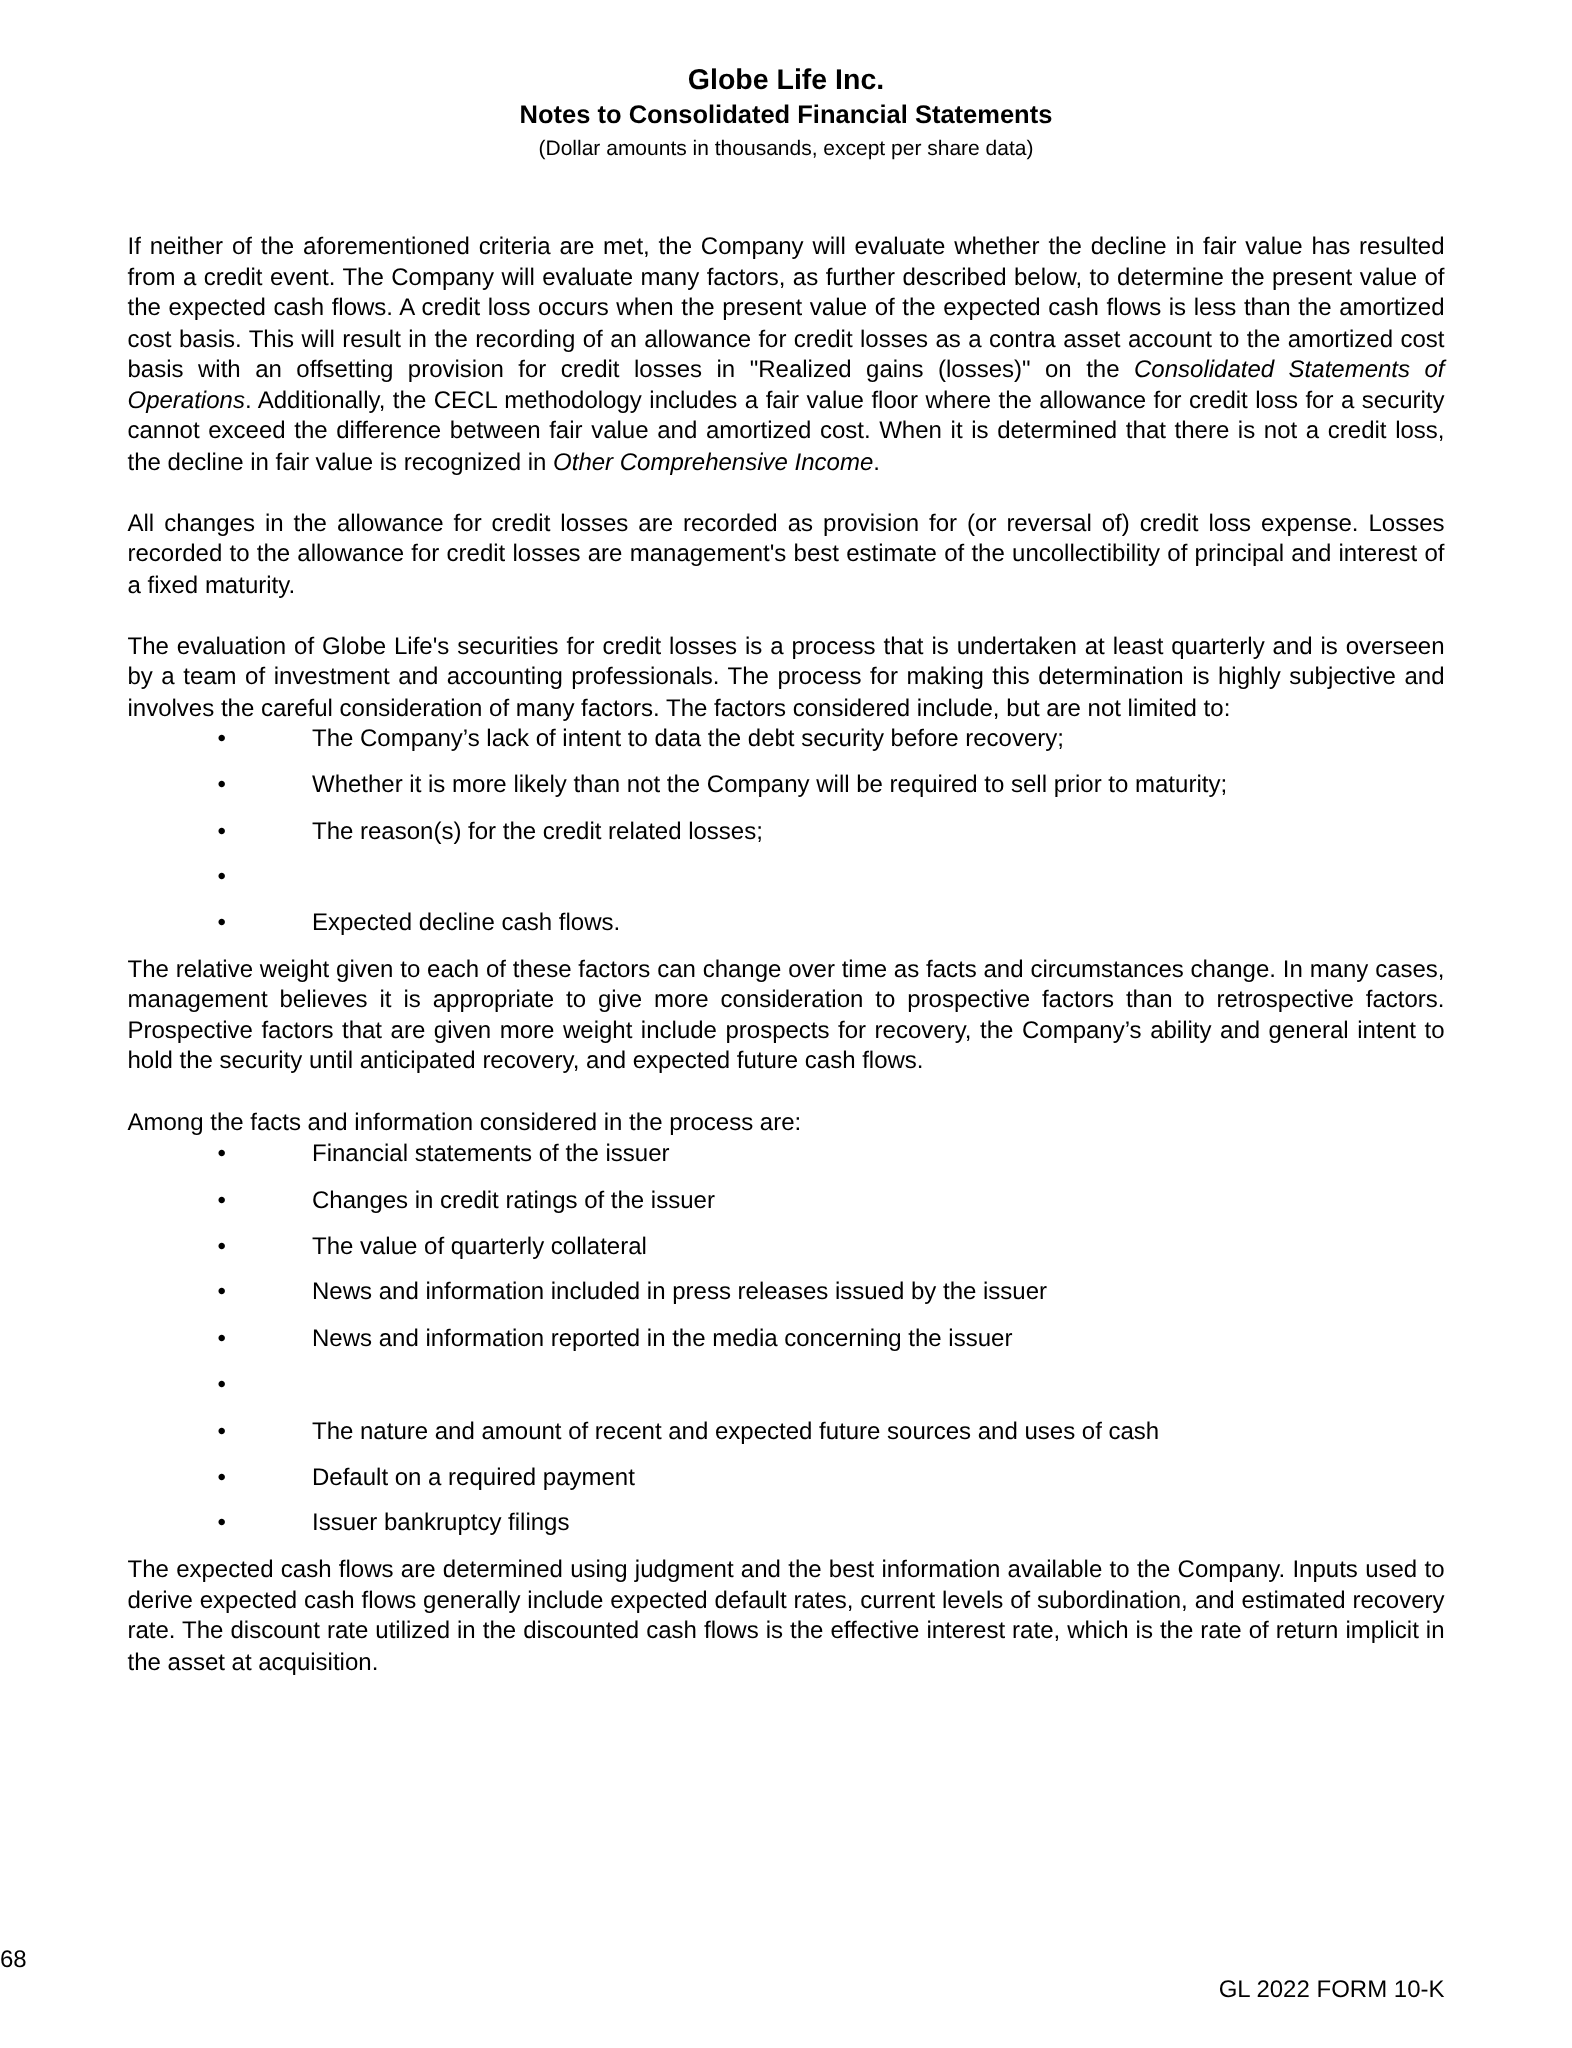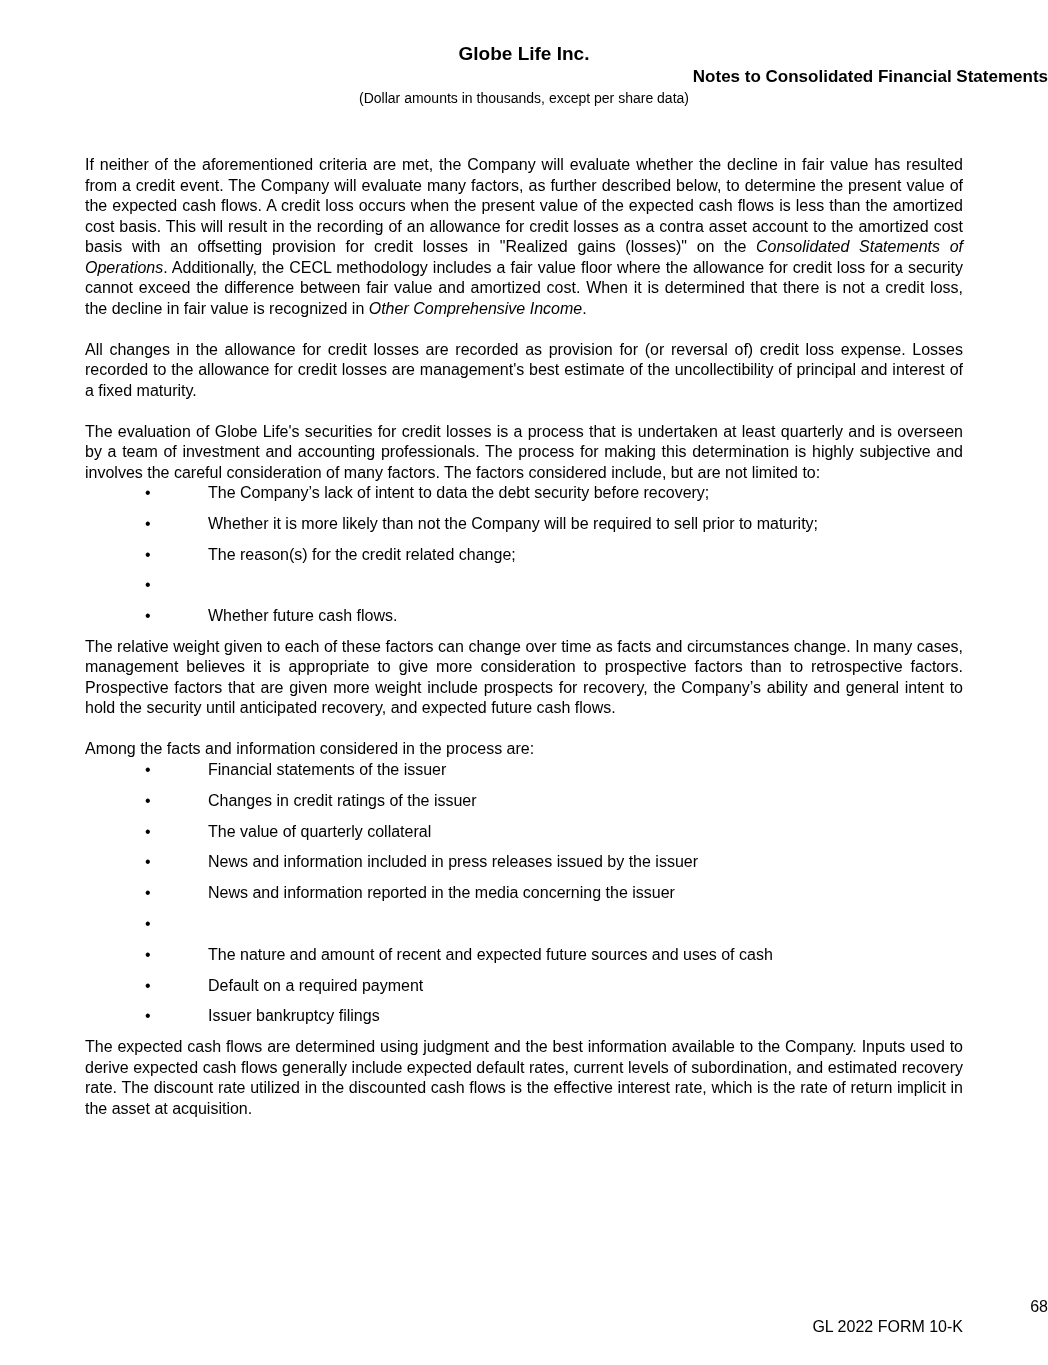--- a/index.html
+++ b/index.html
@@ -24,21 +24,20 @@
     }
     .company {
       font-size: 19px;
       font-weight: bold;
       line-height: 24px;
     }
     .subtitle {
       font-size: 17px;
       font-weight: bold;
       line-height: 22px;
-      text-align: right;
     }
     .units {
       font-size: 14px;
       line-height: 20px;
     }
     .content {
       position: absolute;
       top: 155px;
       left: 85px;
       width: 878px;
@@ -66,21 +65,21 @@
       left: 60px;
       top: 0;
     }
     .list1 { margin-top: 0; }
     .list2 { margin-top: 20px; }
     .page-number {
       position: absolute;
       top: 1298px;
       left: 0;
       width: 1048px;
-      text-align: right;
+      text-align: left;
       font-size: 16px;
     }
     .form-label {
       position: absolute;
       top: 1318px;
       right: 85px;
       font-size: 16px;
     }
     em { font-style: italic; }
   </style>
@@ -96,23 +95,23 @@
 <div class="content">
   <p><span>If neither of the aforementioned criteria are met, the Company will evaluate whether the decline in fair value has resulted from a credit event. The Company will evaluate many factors, as further described below, to determine the present value of the expected cash flows. A credit loss occurs when the present value of the expected cash flows is less than the amortized cost basis. This will result in the recording of an allowance for credit losses as a contra asset account to the amortized cost basis with an offsetting provision for credit losses in "Realized gains (losses)" on the </span><em>Consolidated Statements of Operations</em><span>. Additionally, the CECL methodology includes a fair value floor where the allowance for credit loss for a security cannot exceed the difference between fair value and amortized cost. When it is determined that there is not a credit loss, the decline in fair value is recognized in </span><em>Other Comprehensive Income</em><span>.</span></p>
   <div class="gap"></div>
   <p>All changes in the allowance for credit losses are recorded as provision for (or reversal of) credit loss expense. Losses recorded to the allowance for credit losses are management's best estimate of the uncollectibility of principal and interest of a fixed maturity.</p>
   <div class="gap"></div>
   <p>The evaluation of Globe Life's securities for credit losses is a process that is undertaken at least quarterly and is overseen by a team of investment and accounting professionals. The process for making this determination is highly subjective and involves the careful consideration of many factors. The factors considered include, but are not limited to:</p>
 
   <ul class="bullets list1">
     <li><span class="dot">•</span><span>The Company’s lack of intent to data the debt security before recovery;</span></li>
     <li><span class="dot">•</span><span>Whether it is more likely than not the Company will be required to sell prior to maturity;</span></li>
-    <li><span class="dot">•</span><span>The reason(s) for the credit related change;</span></li>
+    <li><span class="dot">•</span><span>The reason(s) for the credit related losses;</span></li>
     <li><span class="dot">•</span></li>
-    <li><span class="dot">•</span><span>Whether future cash flows.</span></li>
+    <li><span class="dot">•</span><span>Expected decline cash flows.</span></li>
   </ul>
 
   <p>The relative weight given to each of these factors can change over time as facts and circumstances change. In many cases, management believes it is appropriate to give more consideration to prospective factors than to retrospective factors. Prospective factors that are given more weight include prospects for recovery, the Company’s ability and general intent to hold the security until anticipated recovery, and expected future cash flows.</p>
   <div class="gap"></div>
   <p>Among the facts and information considered in the process are:</p>
 
   <ul class="bullets list2">
     <li><span class="dot">•</span><span>Financial statements of the issuer</span></li>
     <li><span class="dot">•</span><span>Changes in credit ratings of the issuer</span></li>
     <li><span class="dot">•</span><span>The value of quarterly collateral</span></li>

